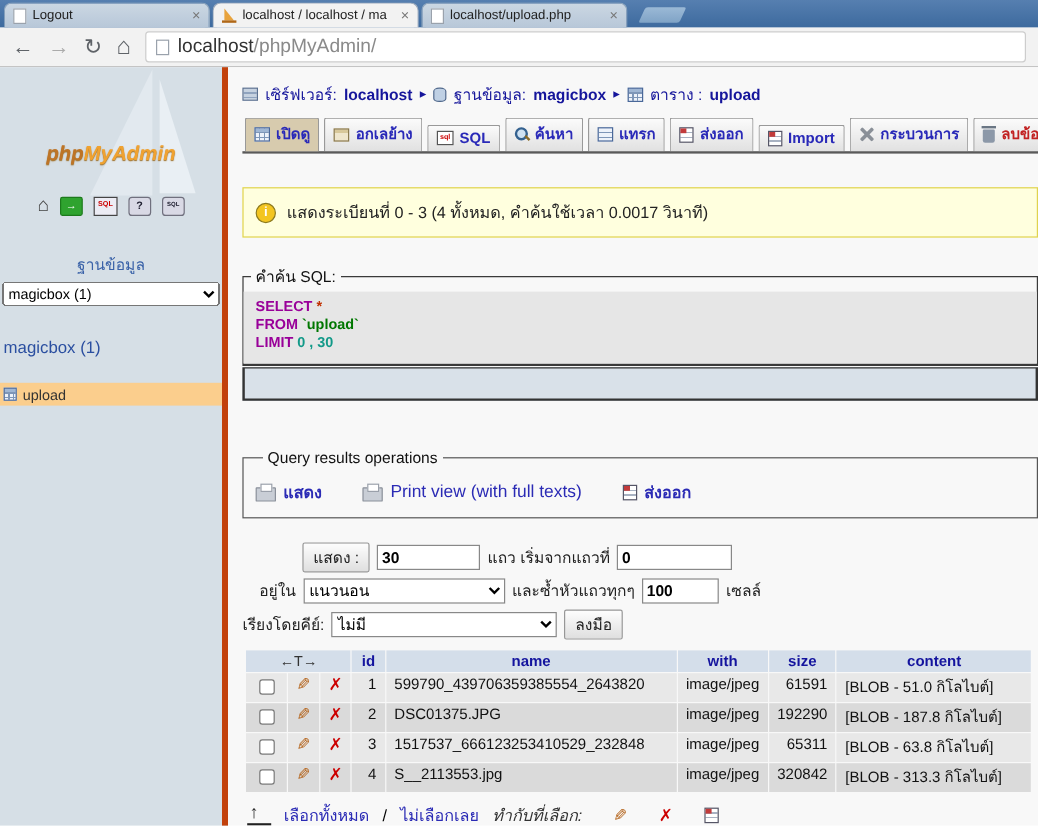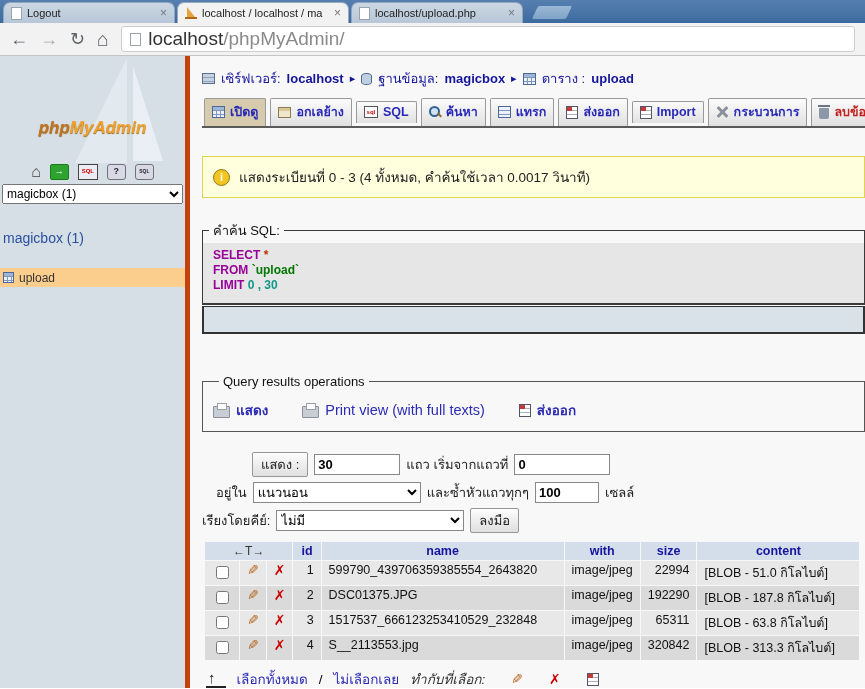--- a/index.html
+++ b/index.html
@@ -21,21 +21,21 @@
   .ic-pma::before{content:"";position:absolute;left:2px;top:0;border-left:8px solid #E8A33D;border-top:10px solid transparent;}
   .ic-pma::after{content:"";position:absolute;left:0;bottom:0;width:12px;height:2px;background:#B06818;}
 
   .toolbar{height:33px;background:#F2F2F2;border-bottom:1px solid #C4C4C4;display:flex;align-items:center;
     padding:0 10px;gap:12px;box-sizing:border-box;}
   .navglyph{font-size:18px;color:#5F6368;line-height:1;}
   .navglyph.disabled{color:#ABABAB;}
   .navglyph.home{font-size:20px;}
   .addressbar{flex:1;height:24px;background:#fff;border:1px solid #CDCDCD;border-radius:3px;
     display:flex;align-items:center;gap:7px;padding:0 8px;}
-  .url{font-size:19px;}
+  .url{font-size:16px;}
   .url .host{color:#333;}
   .url .path{color:#8A8A8A;}
 
   
   .content{display:flex;height:632px;}
   .sidebar{width:185px;background:#D6DFE6;border-right:5px solid #c2410c;position:relative;flex:none;overflow:hidden;}
   .main{flex:1;background:#F8F8F8;padding:12px 0 0 12px;box-sizing:border-box;position:relative;overflow:hidden;}
 
   
   .sail1{position:absolute;top:2px;right:58px;width:0;height:0;border-left:52px solid transparent;border-bottom:105px solid #E2E9EF;}
@@ -92,21 +92,21 @@
   .ic-print::before{content:"";position:absolute;left:3px;top:-4px;width:8px;height:5px;background:#fff;border:1px solid #9AA0AA;}
   .ic-info{width:15px;height:15px;border-radius:50%;background:#F3C520;border:1px solid #8C7A1E;color:#fff;
     font-size:11px;font-weight:bold;text-align:center;line-height:15px;flex:none;}
 
   
   .crumbs{display:flex;align-items:center;gap:6px;font-size:13px;color:#15159B;}
   .crumbs b{font-weight:bold;}
   .crumb-sep{color:#15159B;font-size:11px;}
 
   
-  .pmatabs{display:flex;align-items:center;gap:4px;margin-top:9px;border-bottom:2px solid #5A5A5A;padding-left:2px;}
+  .pmatabs{display:flex;align-items:flex-end;gap:4px;margin-top:9px;border-bottom:2px solid #5A5A5A;padding-left:2px;}
   .pmatab{border:1px solid #999;border-bottom:none;background:linear-gradient(#FBFBFB,#E1E1E1);
     padding:3px 7px 4px;font-size:12.5px;font-weight:bold;color:#2929B8;display:flex;gap:5px;
     align-items:center;white-space:nowrap;border-radius:2px 2px 0 0;}
   .pmatab.active{background:#D7CBAE;}
   .pmatab.danger{color:#C22222;}
 
   
   .notice{margin-top:28px;border:1px solid #DFD34F;background:#FFFFDE;padding:9px 10px;
     display:flex;align-items:center;gap:9px;font-size:13.5px;color:#222;margin-right:0;}
 
@@ -202,20 +202,21 @@
       <div class="sail1"></div>
       <div class="sail2"></div>
       <div class="pma-logo"><span class="lphp">php</span><span class="lmy">MyAdmin</span></div>
       <div class="sb-icons">
         <span class="sb-home">⌂</span>
         <span class="sb-exit">→</span>
         <span class="sb-sql">SQL</span>
         <span class="sb-bub q">?</span>
         <span class="sb-bub h">SQL</span>
       </div>
+      <div class="db-label">ฐานข้อมูล</div>
       <select class="db-select">
         <option>magicbox (1)</option>
       </select>
       <div class="db-link">magicbox (1)</div>
       <div class="tbl-item">
         <span class="ic ic-tbl small"></span>
         <span>upload</span>
       </div>
     </div>
 
@@ -345,21 +346,21 @@
           <th>size</th>
           <th>content</th>
         </tr>
         <tr class="r-odd">
           <td class="c-chk"><input type="checkbox" style=""></td>
           <td class="c-edit"><span class="pencil">✎</span></td>
           <td class="c-del"><span class="delx">✗</span></td>
           <td class="c-id">1</td>
           <td class="c-name">599790_439706359385554_2643820</td>
           <td>image/jpeg</td>
-          <td class="c-size">22994</td>
+          <td class="c-size">61591</td>
           <td class="c-content">[BLOB - 51.0 กิโลไบต์]</td>
         </tr>
         <tr class="r-even">
           <td class="c-chk"><input type="checkbox" style=""></td>
           <td class="c-edit"><span class="pencil">✎</span></td>
           <td class="c-del"><span class="delx">✗</span></td>
           <td class="c-id">2</td>
           <td class="c-name">DSC01375.JPG</td>
           <td>image/jpeg</td>
           <td class="c-size">192290</td>

